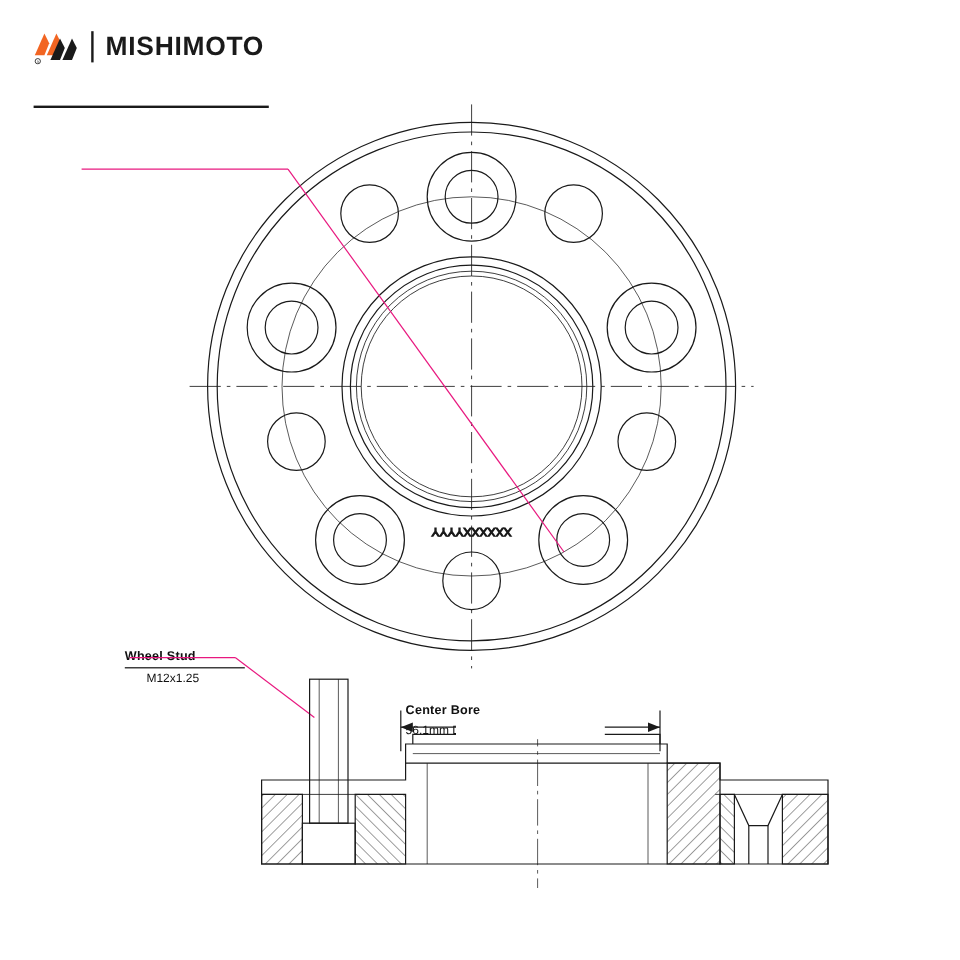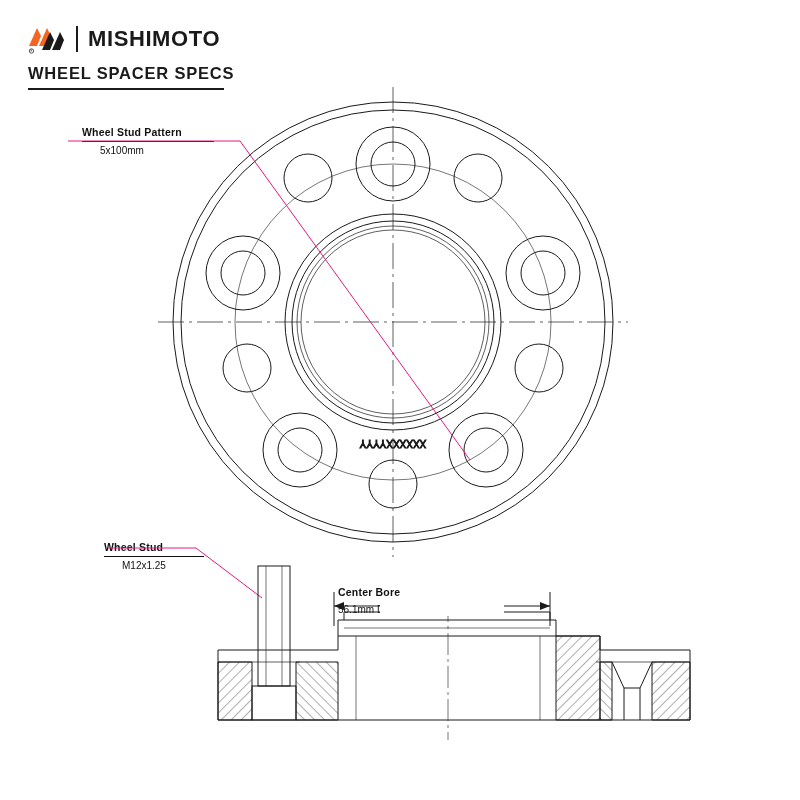--- a/index.html
+++ b/index.html
@@ -109,28 +109,22 @@
           <polygon points="24,26 32,8 36,16 32,26" fill="#1a1a1a"></polygon>
           <circle cx="3.5" cy="27" r="2.2" fill="none" stroke="#1a1a1a" stroke-width="0.7"></circle>
           <text x="3.5" y="28.2" font-size="2.6" text-anchor="middle" fill="#1a1a1a" font-family="Liberation Sans, sans-serif">R</text>
         </g>
       </svg>
     </div>
     <div class="logo-sep"></div>
     <div class="brand-name">MISHIMOTO</div>
   </div>
 
-  <div class="doc-title">WHEEL SPACER SPECS</div>
   <div class="title-rule"></div>
 
-  <div class="callout" style="left:82px; top:126px; width:132px;">
-    <div class="c-title">Wheel Stud Pattern</div>
-    <div class="c-rule"></div>
-    <div class="c-value">5x100mm</div>
-  </div>
 
   <div class="callout" style="left:104px; top:541px; width:100px;">
     <div class="c-title">Wheel Stud</div>
     <div class="c-rule"></div>
     <div class="c-value">M12x1.25</div>
   </div>
 
   <div class="callout center" style="left:338px; top:586px; width:200px;">
     <div class="c-title">Center Bore</div>
     <div class="c-value" style="margin-top:6px;">56.1mm Diameter</div>

